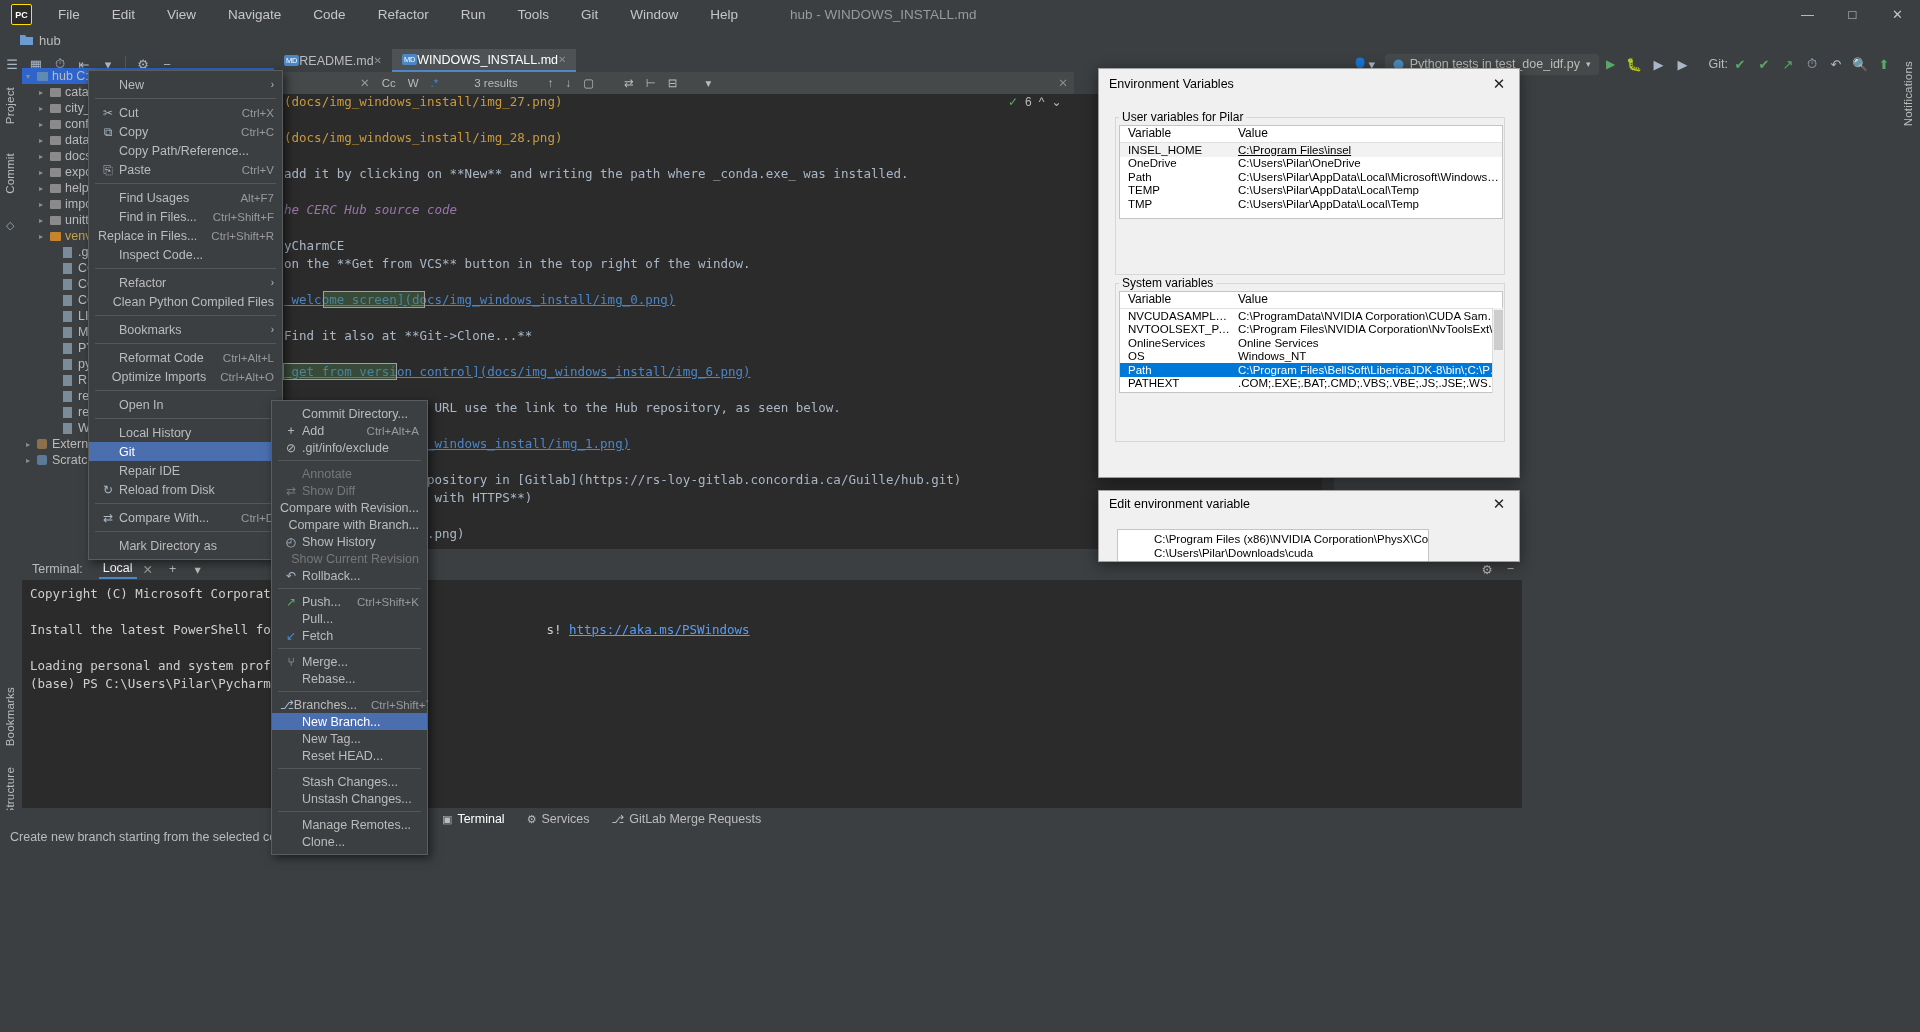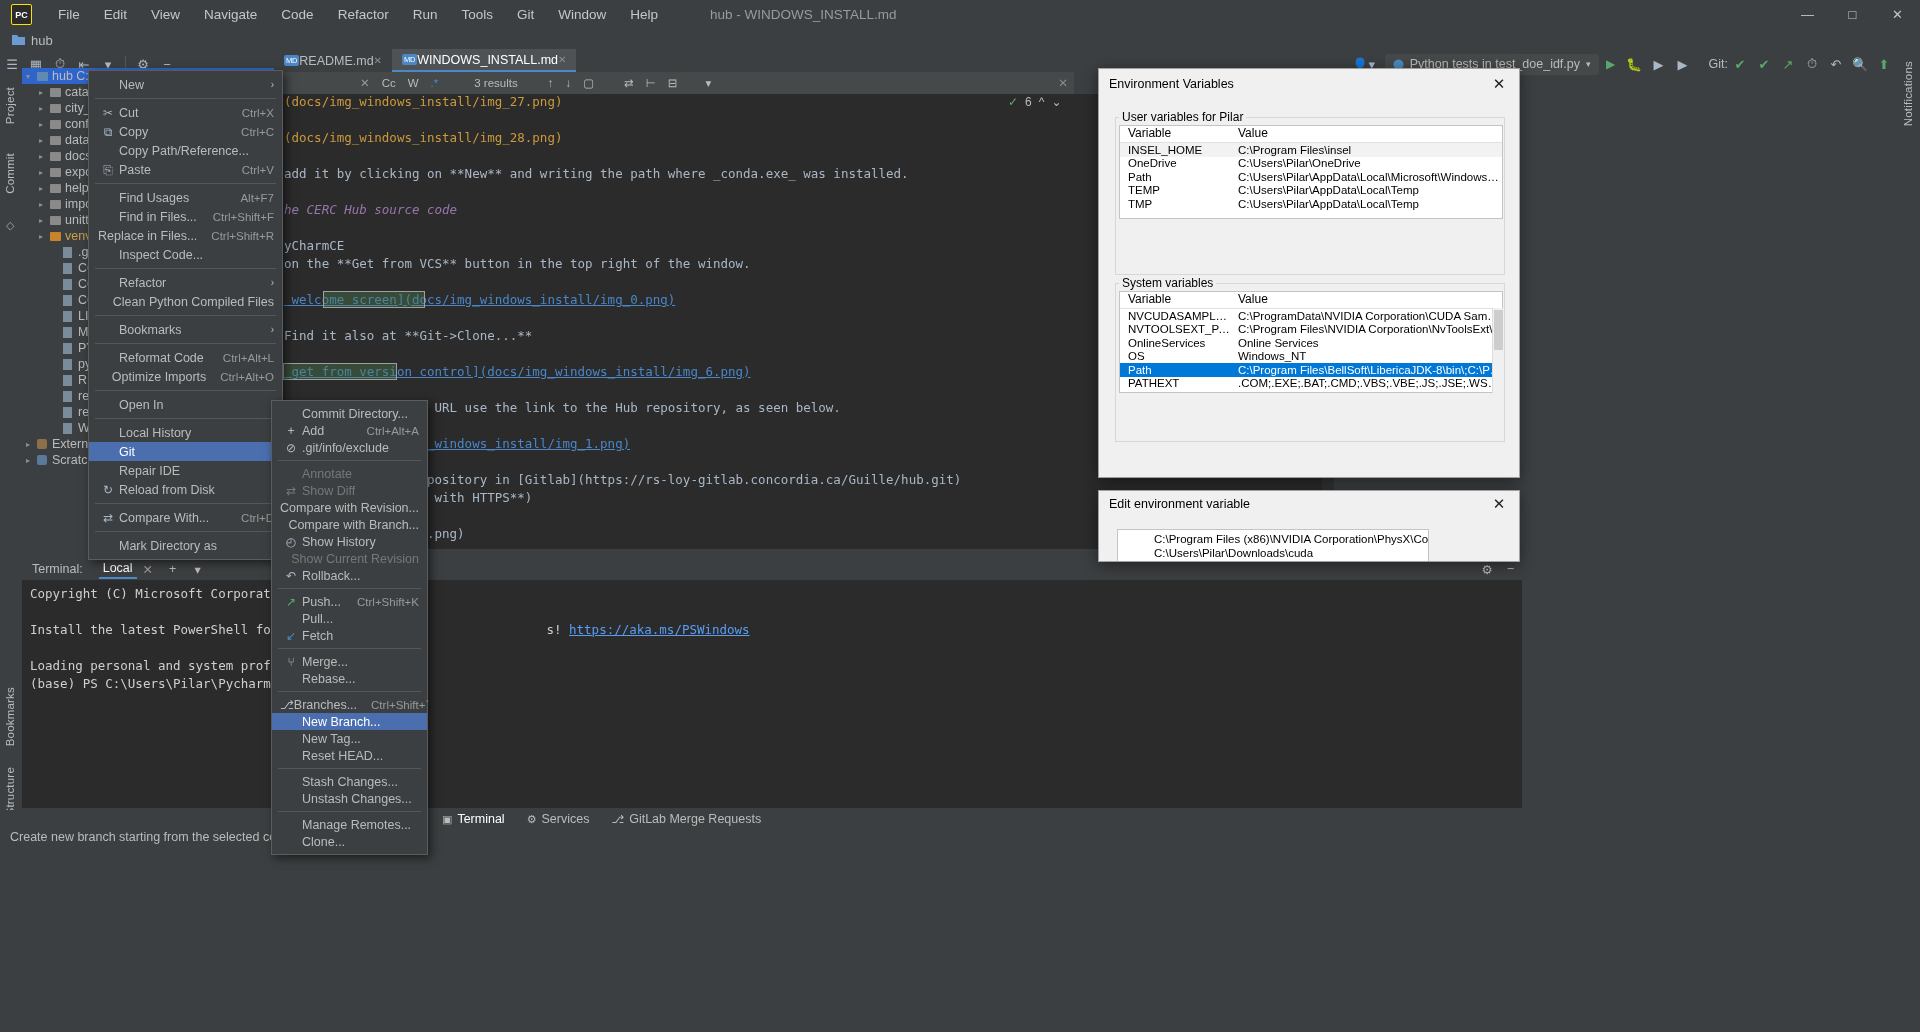--- a/index.html
+++ b/index.html
@@ -15,30 +15,30 @@
   
   .titlebar {
     position:absolute; left:0; top:0; width:1920px; height:29px;
     background:#3c3f41; display:flex; align-items:center; color:#bbbbbb; font-size:13px;
   }
   .pc-logo {
     width:21px;height:21px;margin-left:11px;margin-right:14px;
     border:1.5px solid #ffe000; border-radius:2px; background:#2b2b2b;
     color:#ffffff; font-size:9px; font-weight:bold; display:flex;align-items:center;justify-content:center;
   }
-  .menubar { display:flex; gap:0px; }
+  .menubar { display:flex; gap:8px; }
   .menubar .mi { padding:3px 12px; color:#c6c6c6; font-size:13.5px; }
   .win-title { margin-left:40px; color:#9a9a9a; font-size:13.5px; }
   .winbtns { position:absolute; right:0; top:0; height:29px; display:flex; }
   .winbtns div { width:45px;height:29px;display:flex;align-items:center;justify-content:center;color:#c6c6c6;font-size:13px;}
 
   
   .projbar {
     position:absolute; left:0; top:29px; width:1920px; height:22px;
-    background:#3c3f41; display:flex; align-items:center; color:#bbbbbb; font-size:13px;
+    background:#3c3f41; display:flex; align-items:center; color:#bbbbbb; font-size:13px;padding-left:8px;
   }
   .projbar .folder-ic { margin-left:12px; margin-right:6px; }
 
   
   .toolbar {
     position:absolute; left:0; top:51px; width:1920px; height:26px;
     background:#3c3f41; display:flex; align-items:center;
   }
   .tb-ic { width:24px;height:22px;display:flex;align-items:center;justify-content:center;color:#a9b7c6;font-size:13px;}
   .tb-sep { width:1px;height:16px;background:#555; margin:0 5px;}
@@ -770,21 +770,21 @@
     <div class="group" style="left:16px; top:48px; width:390px; height:158px;"></div>
     <div class="grouplbl" style="left:20px; top:41px;">User variables for Pilar</div>
     <div class="wtable" style="left:20px; top:56px; width:384px; height:94px;">
       <div class="wth">
         <div style="width:110px">Variable</div>
         <div style="flex:1">Value</div>
       </div>
       <div id="usertbl">
           <div class="wtr alt">
             <div style="width: 110px;">INSEL_HOME</div>
-            <div style="flex: 1 1 0%;">C:\Program Files\insel</div>
+            <div style="flex: 1 1 0%; text-decoration: underline;">C:\Program Files\insel</div>
           </div>
           <div class="wtr">
             <div style="width: 110px;">OneDrive</div>
             <div style="flex: 1 1 0%;">C:\Users\Pilar\OneDrive</div>
           </div>
           <div class="wtr">
             <div style="width: 110px;">Path</div>
             <div style="flex: 1 1 0%;">C:\Users\Pilar\AppData\Local\Microsoft\WindowsApps;C:\MinGW\...</div>
           </div>
           <div class="wtr">

